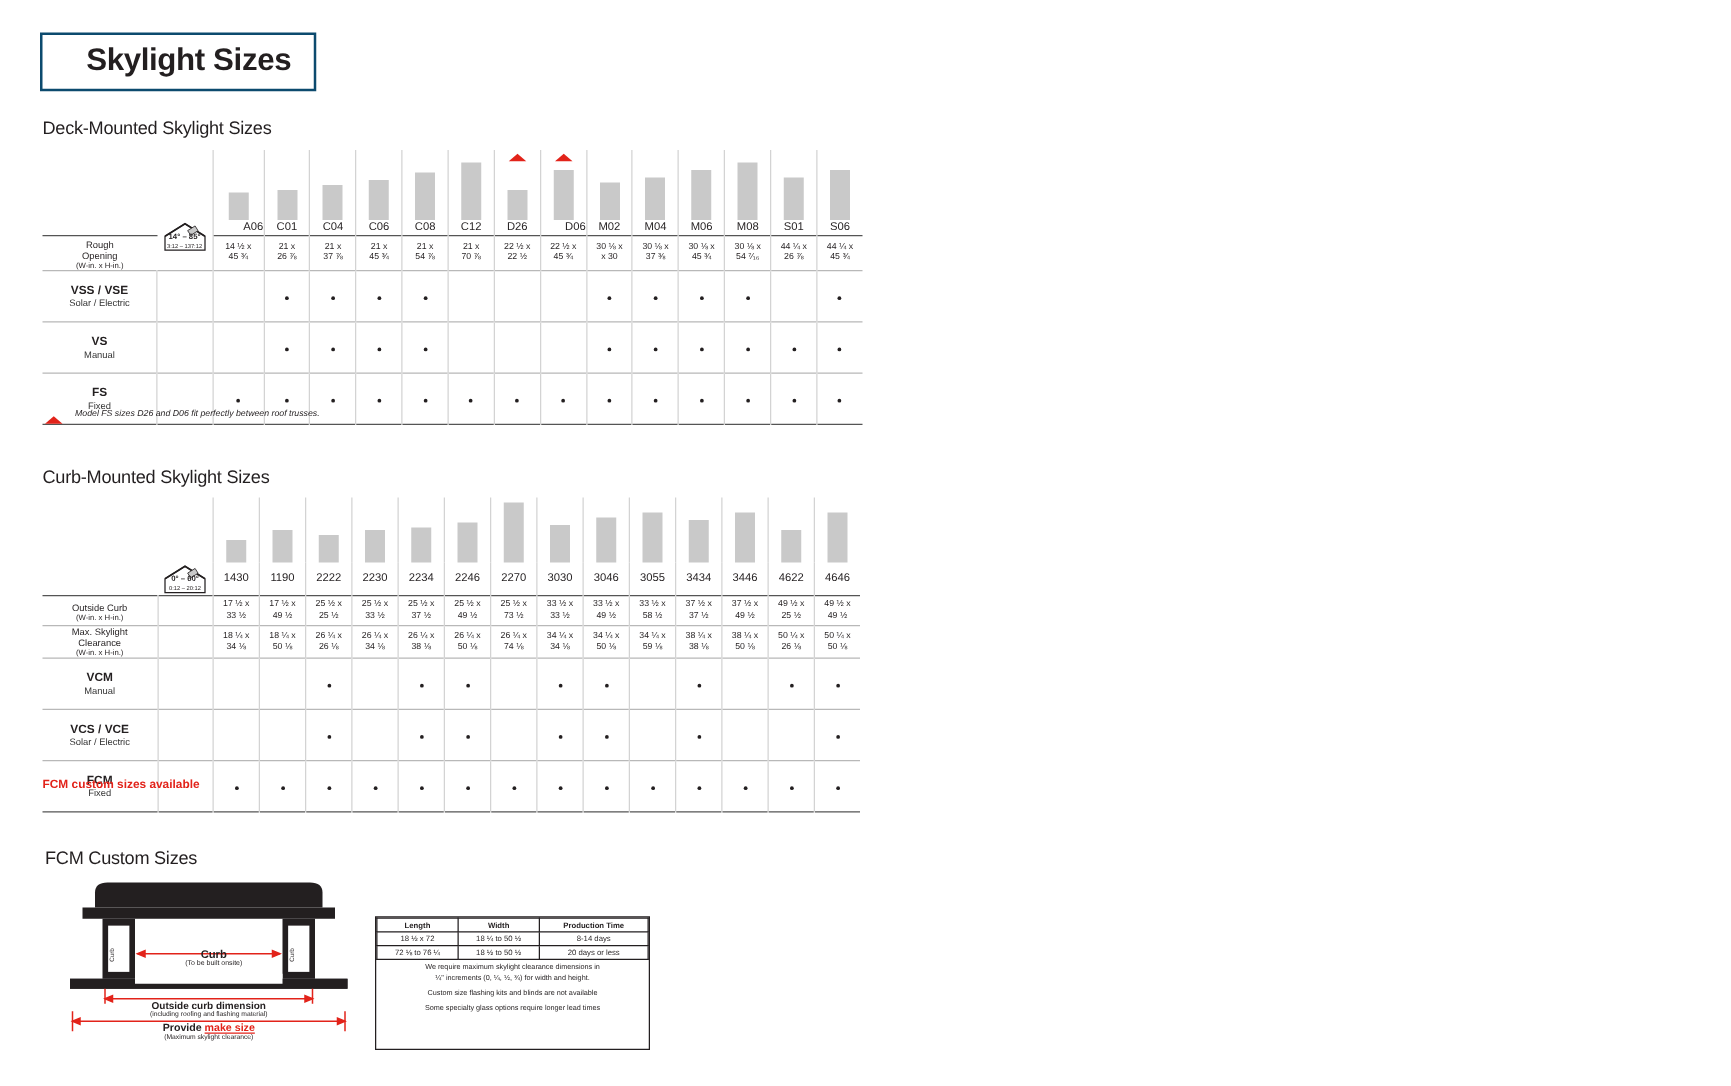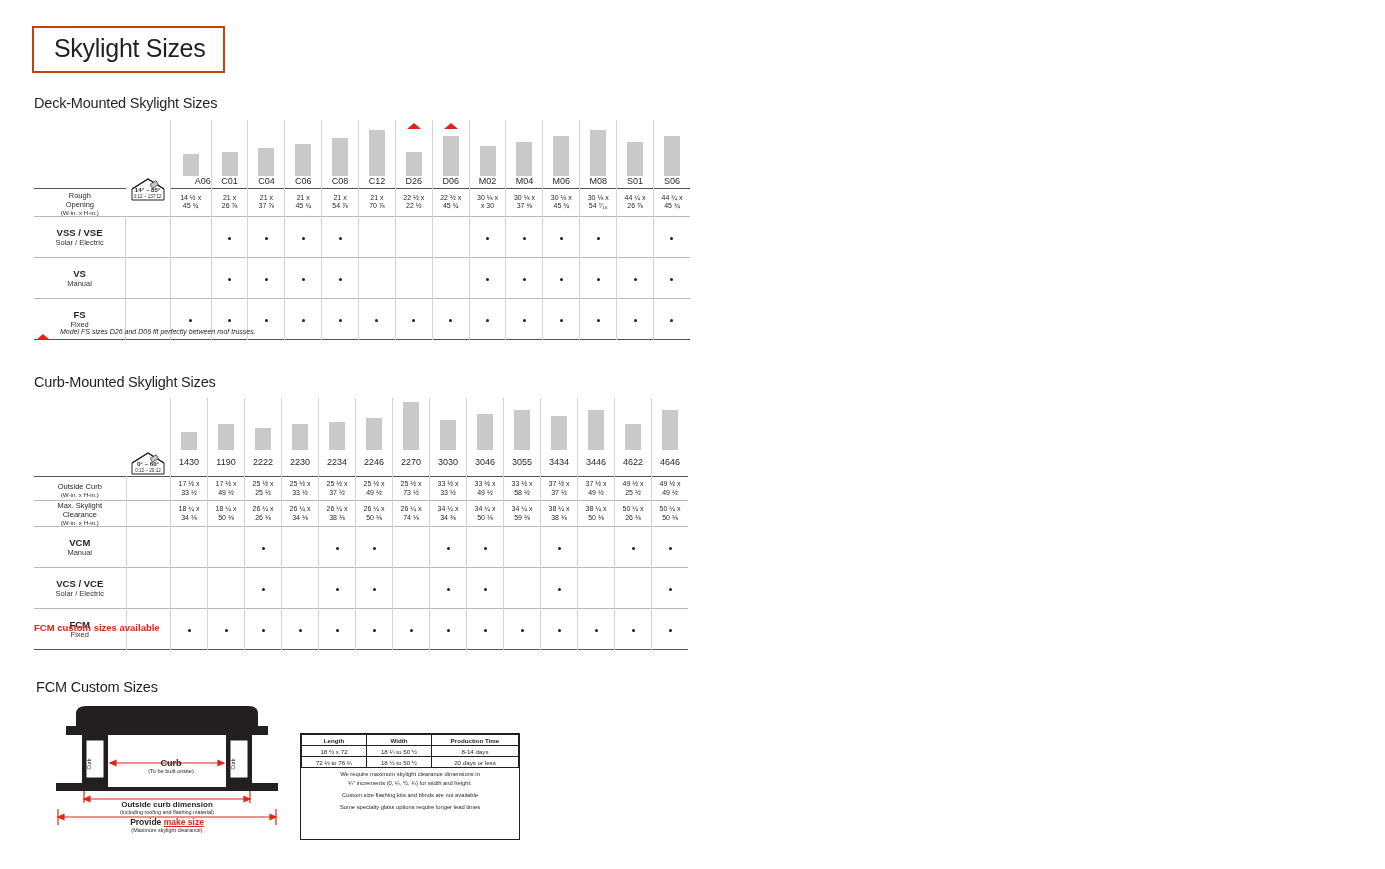--- a/index.html
+++ b/index.html
@@ -12,24 +12,24 @@
     overflow:hidden;
   }
   .page{position:absolute;top:0;left:0;width:1385px;height:869px;}
   .col{position:absolute;top:0;}
   .col-left{left:0;width:690px;}
   .col-right{left:690px;width:695px;}
 
   
   .title-box{
     position:absolute;
-    border:2px solid #c2410c;
-    padding:6px 18px 8px 20px;
+    border:2px solid #0c4a6e;
+    padding:6px 18px 8px 35px;
     font-size:25px;
-    font-weight:normal;
+    font-weight:bold;
     letter-spacing:-0.3px;
     color:#231f20;
     background:#fff;
     white-space:nowrap;
   }
   .title-left{left:32px;top:26px;}
 
   .sec-title{
     position:absolute;
     font-size:14.5px;
@@ -217,21 +217,21 @@
                   <div class="t2">3:12 – 137:12</div>
                 </div>
               </td>
               <td class="vline codehdr" style="padding-bottom:2px;padding-left:24px;">A06</td>
               <td class="vline codehdr" style="padding-bottom:2px;">C01</td>
               <td class="vline codehdr" style="padding-bottom:2px;">C04</td>
               <td class="vline codehdr" style="padding-bottom:2px;">C06</td>
               <td class="vline codehdr" style="padding-bottom:2px;">C08</td>
               <td class="vline codehdr" style="padding-bottom:2px;">C12</td>
               <td class="vline codehdr" style="padding-bottom:2px;margin-left:40px;">D26</td>
-              <td class="vline codehdr" style="padding-bottom:2px;">D06</td>
+              <td class="vline codehdr" style="padding-bottom:2px;text-align:right;">D06</td>
               <td class="vline codehdr" style="padding-bottom:2px;text-align:center;">M02</td>
               <td class="vline codehdr" style="padding-bottom:2px;">M04</td>
               <td class="vline codehdr" style="padding-bottom:2px;">M06</td>
               <td class="vline codehdr" style="padding-bottom:2px;">M08</td>
               <td class="vline codehdr" style="padding-bottom:2px;">S01</td>
               <td class="vline codehdr" style="padding-bottom:2px;">S06</td>
             </tr>
             <tr class="hline-dark">
               <td class="hdr-ro" style="vertical-align:top;padding-top:2px;">Rough<br>Opening<span class="u">(W-in. x H-in.)</span></td>
               <td class="vline dimcell" style="padding:2px 0 3px 0;">

